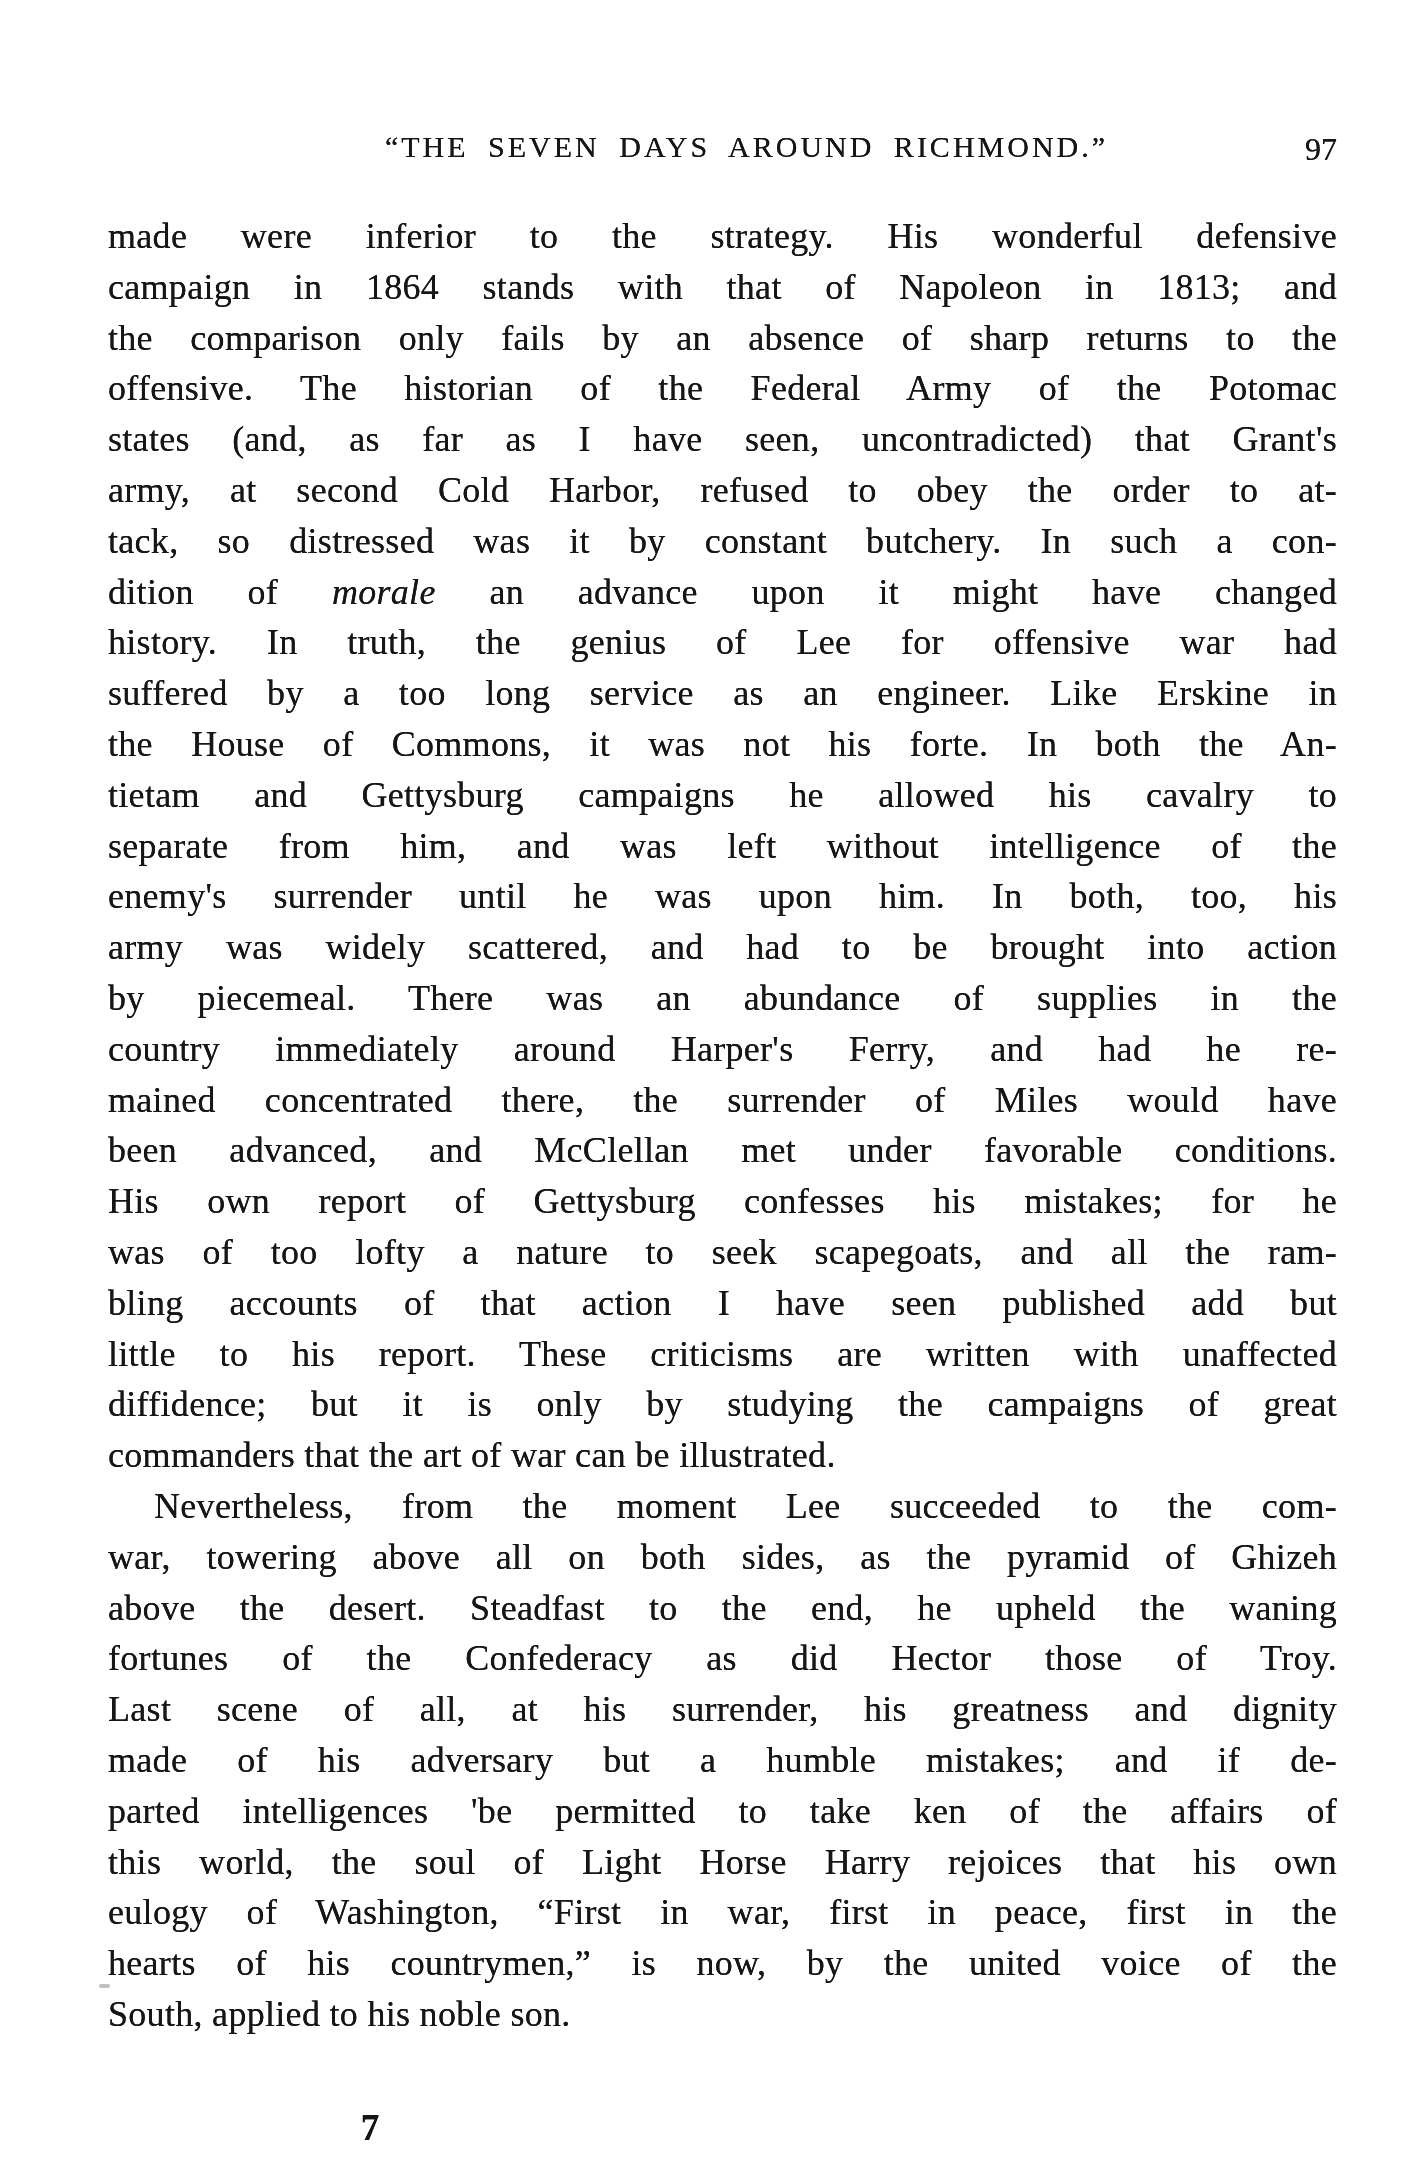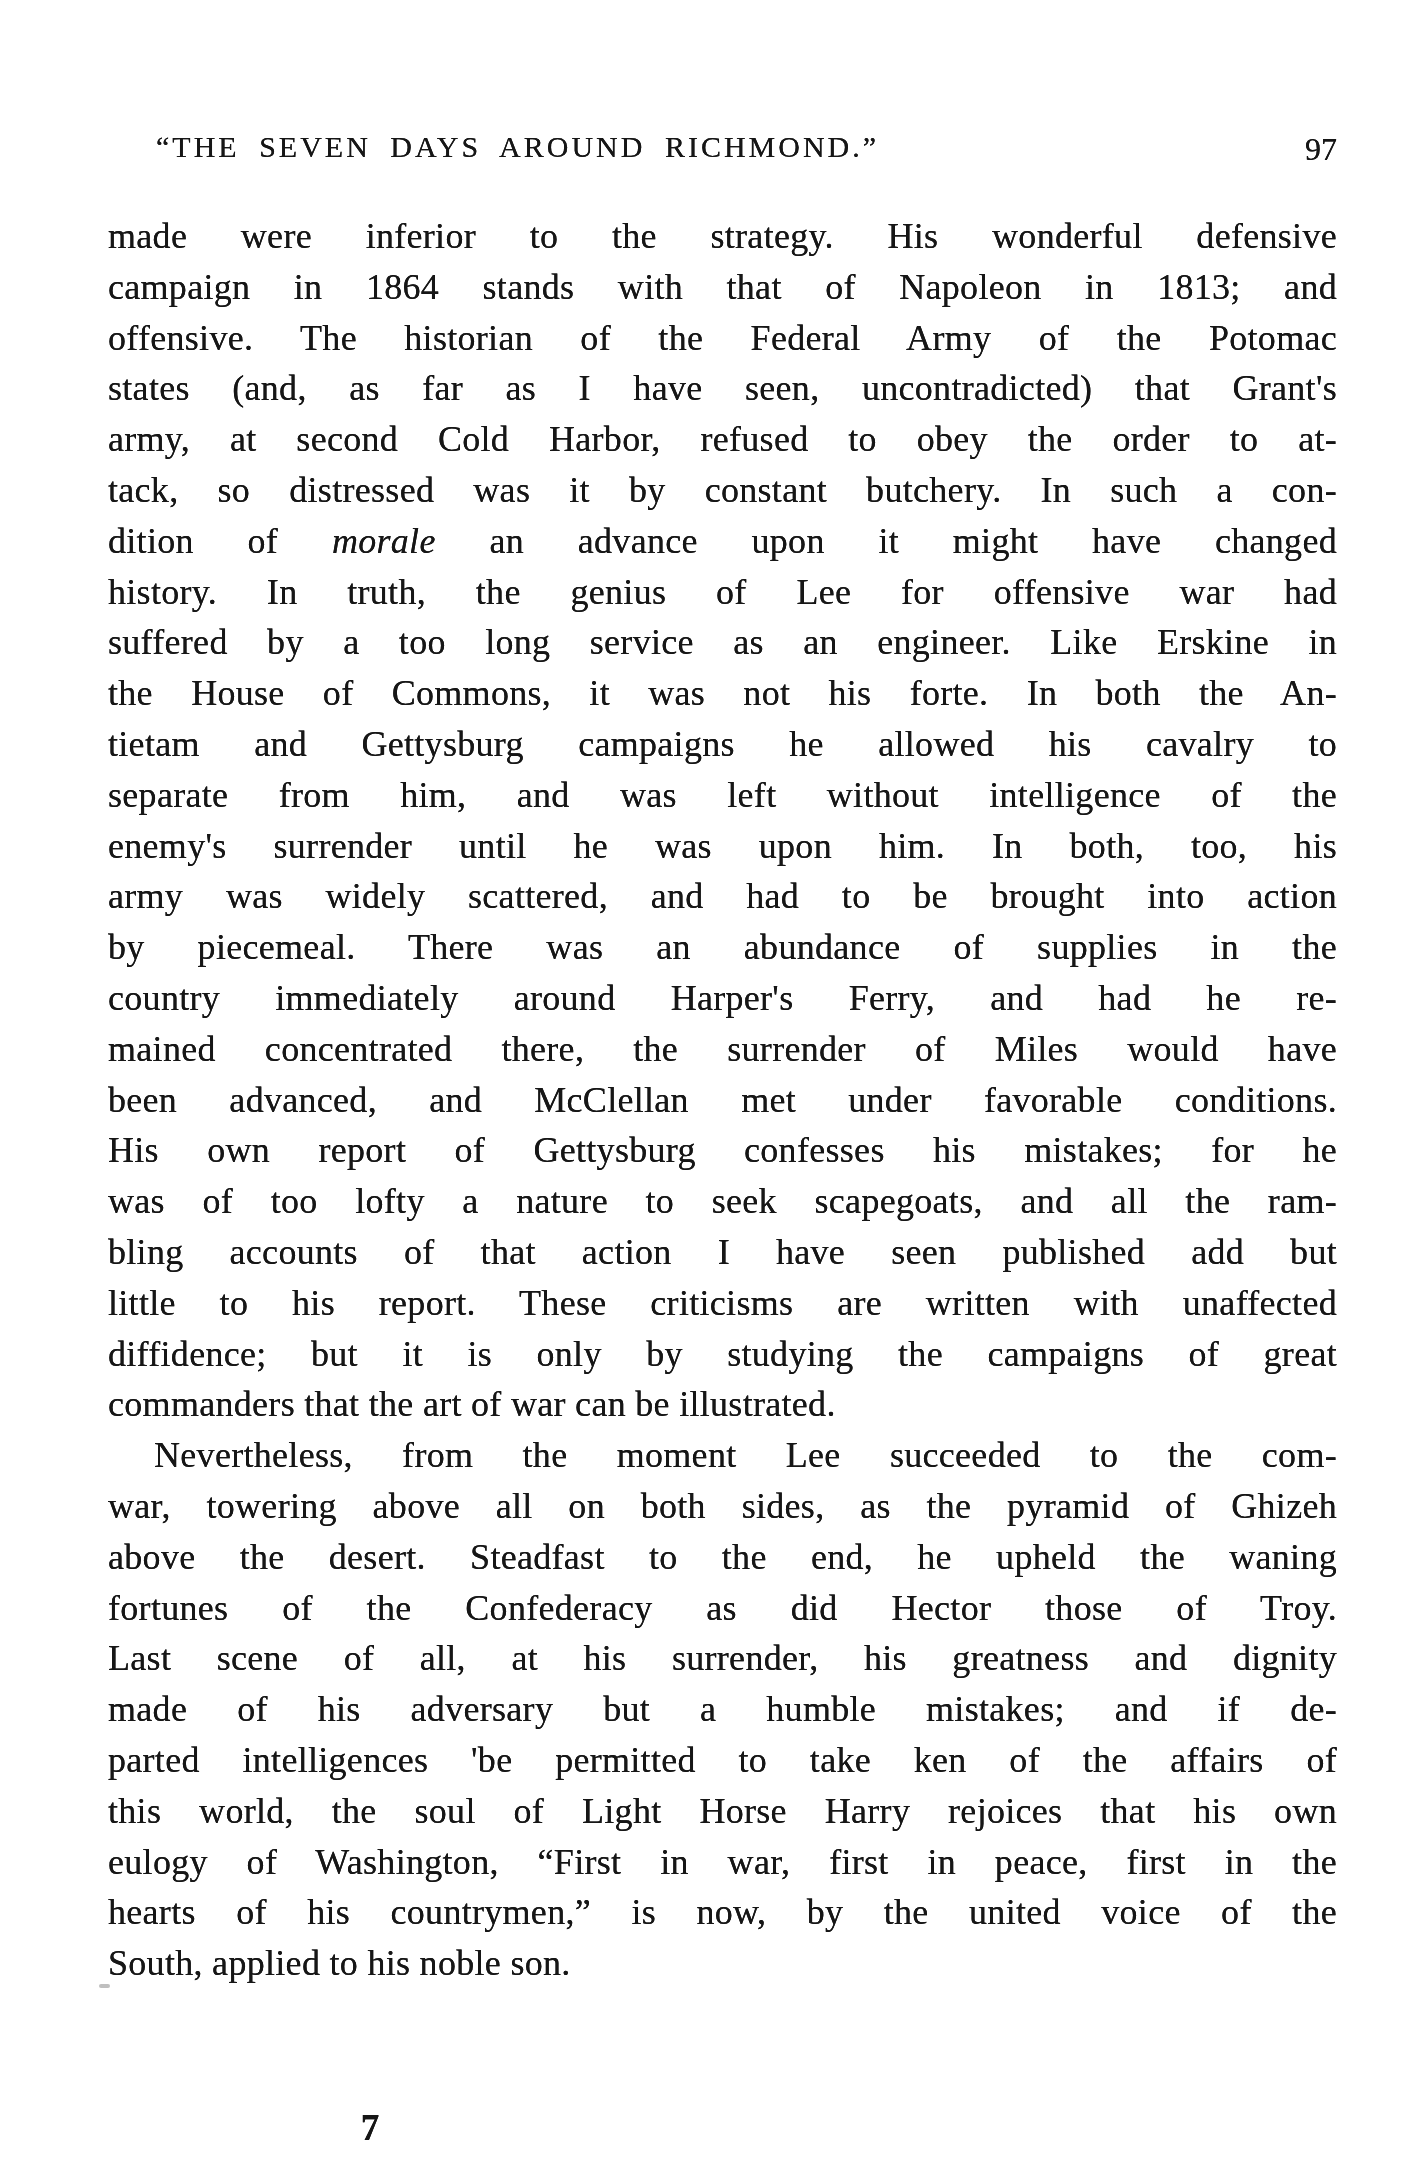--- a/index.html
+++ b/index.html
@@ -22,20 +22,21 @@
     left: 108px;
     top: 130px;
     width: 1229px;
     height: 44px;
   }
   .header-title {
     position: absolute;
     left: 0;
     right: 0;
     top: 0;
+    text-align: center;
     padding-left: 48px;
     font-size: 30px;
     letter-spacing: 3px;
     word-spacing: 9px;
     white-space: nowrap;
     text-shadow: 0 0 0.6px #161616;
   }
   .page-num {
     position: absolute;
     right: 0;
@@ -95,20 +96,21 @@
 <div class="page">
 
   <div class="header">
     <div class="header-title">“THE SEVEN DAYS AROUND RICHMOND.”</div>
     <div class="page-num">97</div>
   </div>
 
   <div class="body-text">
       <div class="line"><span>made were inferior to the strategy. His wonderful defensive</span></div>
       <div class="line"><span>campaign in 1864 stands with that of Napoleon in 1813; and</span></div>
+      <div class="line"><span>the comparison only fails by an absence of sharp returns to the</span></div>
       <div class="line"><span>offensive. The historian of the Federal Army of the Potomac</span></div>
       <div class="line"><span>states (and, as far as I have seen, uncontradicted) that Grant's</span></div>
       <div class="line"><span>army, at second Cold Harbor, refused to obey the order to at-</span></div>
       <div class="line"><span>tack, so distressed was it by constant butchery. In such a con-</span></div>
       <div class="line"><span>dition of </span><span class="it">morale</span><span> an advance upon it might have changed</span></div>
       <div class="line"><span>history. In truth, the genius of Lee for offensive war had</span></div>
       <div class="line"><span>suffered by a too long service as an engineer. Like Erskine in</span></div>
       <div class="line"><span>the House of Commons, it was not his forte. In both the An-</span></div>
       <div class="line"><span>tietam and Gettysburg campaigns he allowed his cavalry to</span></div>
       <div class="line"><span>separate from him, and was left without intelligence of the</span></div>

